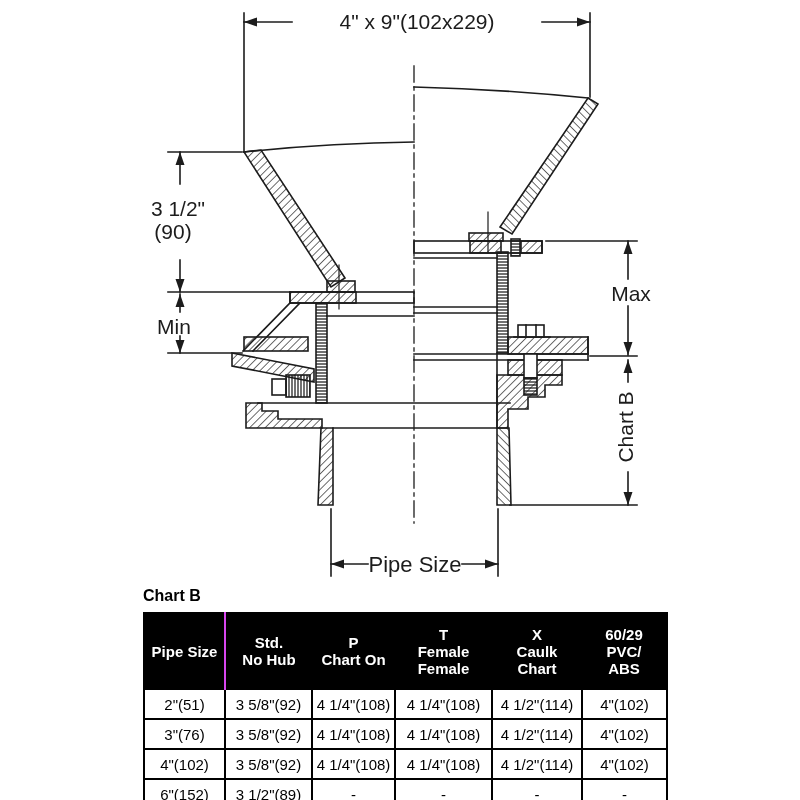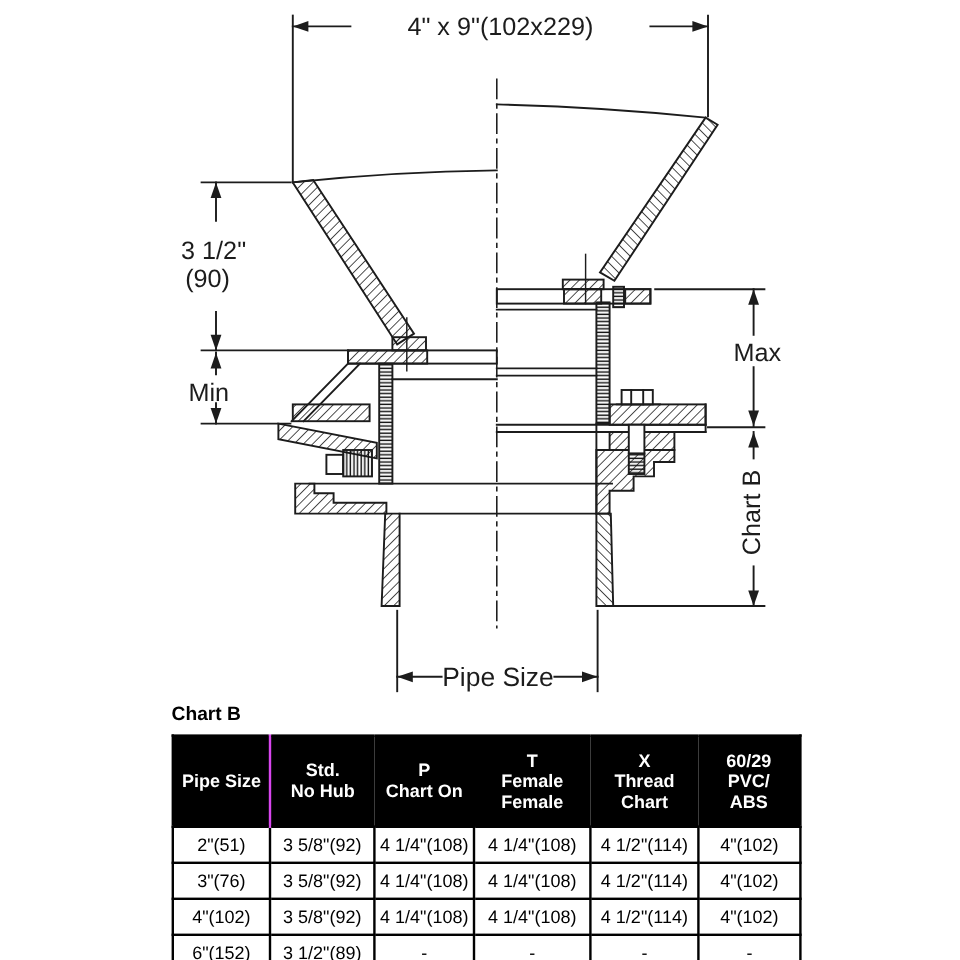--- a/index.html
+++ b/index.html
@@ -197,21 +197,21 @@
           <div>P</div>
           <div>Chart On</div>
         </th>
         <th>
           <div>T</div>
           <div>Female</div>
           <div>Female</div>
         </th>
         <th>
           <div>X</div>
-          <div>Thread</div>
+          <div>Caulk</div>
           <div>Chart</div>
         </th>
         <th>
           <div>60/29</div>
           <div>PVC/</div>
           <div>ABS</div>
         </th>
       </tr>
     </thead>
     <tbody>

